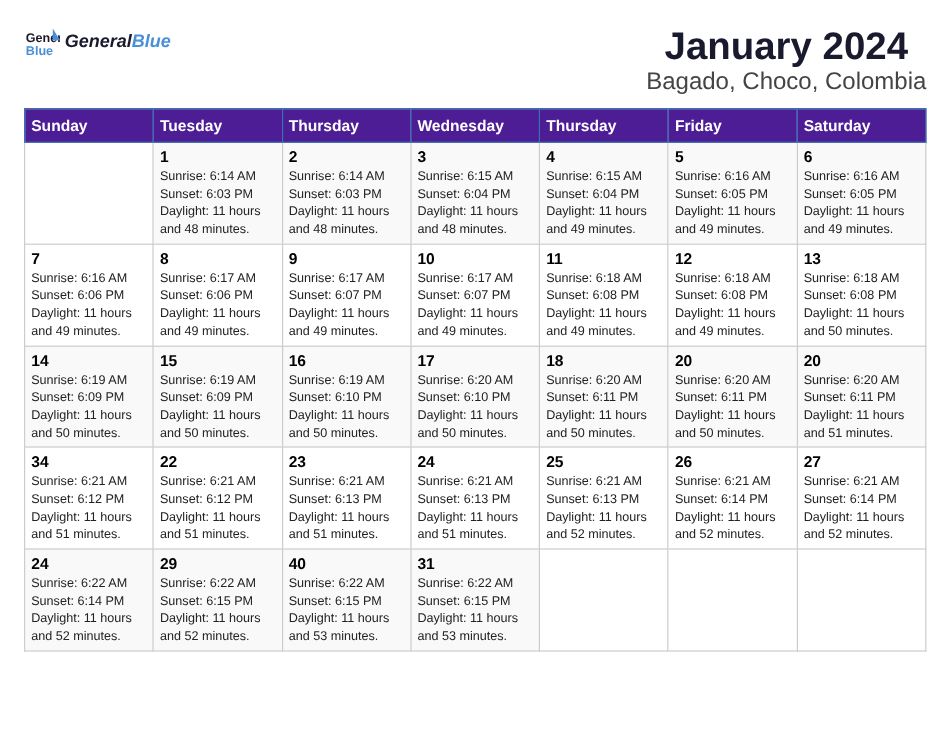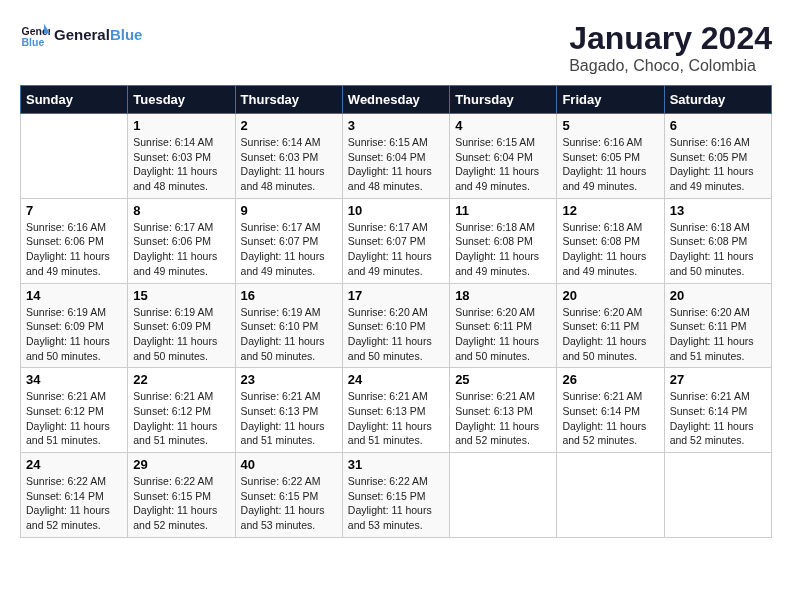--- a/index.html
+++ b/index.html
@@ -19,38 +19,38 @@
     .logo {
       display: flex;
       align-items: center;
       gap: 4px;
     }
     .logo-icon {
       width: 30px;
       height: 30px;
     }
     .title-area {
-      text-align: left;
+      text-align: center;
     }
     .calendar-title {
       font-size: 32px;
       font-weight: bold;
       color: #1a1a2e;
     }
     .calendar-subtitle {
-      font-size: 16px;
+      font-size: 20px;
       color: #444;
     }
     table {
       width: 100%;
       border-collapse: collapse;
       font-size: 11px;
     }
     thead tr th {
-      background-color: #0f172a;
+      background-color: #4c1d95;
       color: #fff;
       padding: 6px 5px;
       text-align: left;
       font-size: 13px;
       font-weight: bold;
       border: 1px solid #3a6faf;
     }
     tbody tr td {
       border: 1px solid #ccc;
       vertical-align: top;
@@ -81,21 +81,21 @@
 <body>
 
 <div class="header-area">
   <div class="logo">
     <svg class="logo-icon" viewBox="0 0 40 40">
       <text x="2" y="20" font-size="14" font-weight="bold" fill="#1a1a2e">General</text>
       <text x="2" y="34" font-size="14" font-weight="bold" fill="#4a90d9">Blue</text>
       <polygon points="32,5 40,18 32,18" fill="#4a90d9"></polygon>
     </svg>
     <div>
-      <div style="font-size:15px; font-weight:bold; line-height:1.1;">
+      <div style="font-size:15px; font-weight:bold; line-height:1.1;font-style:italic;">
         <span style="color:#1a1a2e">General</span><span style="color:#4a90d9">Blue</span>
       </div>
     </div>
   </div>
   <div class="title-area">
     <div class="calendar-title">January 2024</div>
     <div class="calendar-subtitle">Bagado, Choco, Colombia</div>
   </div>
 </div>
 

